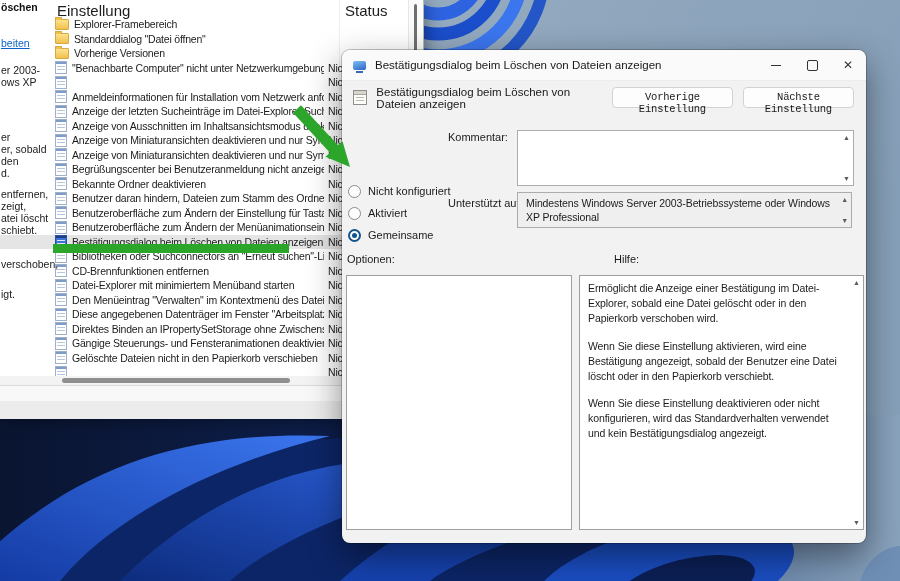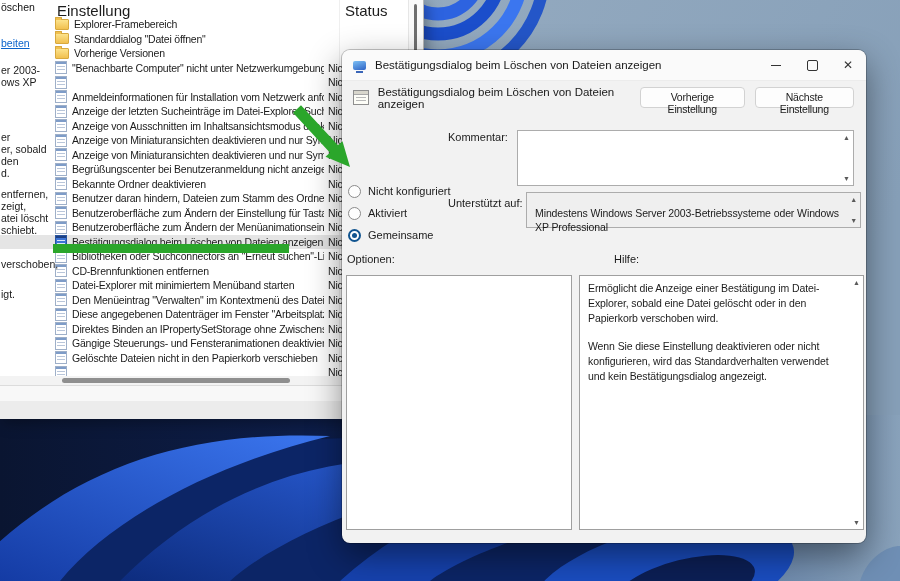--- a/index.html
+++ b/index.html
@@ -27,21 +27,21 @@
   .folder-ic::before{content:'';position:absolute;top:-3px;left:-1px;width:5px;height:2px;
     background:#f1c04f;border:1px solid #d8a93e;border-bottom:none;border-radius:1px 1px 0 0;}
   .doc-ic{width:10px;height:11px;background:#fff;border:1px solid #9fb0c9;}
   .doc-ic::after{content:'';position:absolute;left:0;right:0;top:0;height:2px;background:#7e9cc8;}
   .doc-ic::before{content:'';position:absolute;left:1px;right:1px;top:4px;height:6px;
     background:repeating-linear-gradient(#b9c6da 0 1px,transparent 1px 3px);}
   .doc-ic.sel-ic{background:#3c74d6;border-color:#28549f;}
   .doc-ic.sel-ic::after{background:#1d3f82;}
   .doc-ic.sel-ic::before{background:repeating-linear-gradient(#d9e5fa 0 1px,transparent 1px 3px);}
   .frag{position:absolute;left:1px;font-size:10.5px;color:#1b1b1b;white-space:nowrap;z-index:3;}
-  .frag.bold{font-weight:normal;color:#101010;}
+  .frag.bold{font-weight:bold;color:#101010;}
   .frag.link{color:#0a63cb;text-decoration:underline;cursor:pointer;}
   .hscroll{position:absolute;left:0;top:376px;width:409px;height:9px;background:#f3f3f3;}
   .hthumb{position:absolute;left:62px;top:2px;width:228px;height:5px;background:#8f8f8f;border-radius:3px;}
   .vscroll{position:absolute;right:0;top:0;width:14px;height:385px;background:#fafafa;border-left:1px solid #e6e6e6;}
   .vthumb{position:absolute;left:5px;top:4px;width:3px;height:150px;background:#6f6f6f;border-radius:2px;}
   .bottom-strip{position:absolute;left:0;top:385px;width:423px;height:33px;
     background:linear-gradient(#f8f8f8 0 45%,#ececec 45% 100%);border-top:1px solid #dcdcdc;}
 
   
   .dialog{position:absolute;left:342px;top:50px;width:524px;height:493px;background:#f2f2f2;
@@ -58,36 +58,36 @@
   .min-glyph{width:10px;height:1px;background:#333;}
   .max-glyph{width:9px;height:9px;border:1px solid #333;border-radius:2px;}
   .close-glyph{font-size:12px;line-height:1;}
   .headerband{height:33px;display:flex;align-items:center;padding:0 12px 0 11px;}
   .set-ic{width:15px;height:13px;background:#fdfdf7;border:1px solid #8f8f8f;position:relative;}
   .set-ic::after{content:'';position:absolute;left:0;right:0;top:0;height:3px;background:#d8d6cc;border-bottom:1px solid #a7a7a7;}
   .set-ic::before{content:'';position:absolute;left:2px;right:2px;top:6px;height:5px;
     background:repeating-linear-gradient(#b9b9b9 0 1px,transparent 1px 3px);}
   .set-name{margin-left:9px;font-size:11.5px;color:#191919;}
   .navbtns{margin-left:auto;display:flex;gap:10px;}
-  .navbtn{font-family:Liberation Sans, sans-serif;font-size:10.5px;letter-spacing:-0.2px;color:#1a1a1a;background:#fdfdfd;
+  .navbtn{font-family:Liberation Mono, monospace;font-size:10.5px;letter-spacing:-0.2px;color:#1a1a1a;background:#fdfdfd;
     border:1px solid #d2d2d2;border-radius:4px;padding:3px 9px;height:21px;cursor:pointer;}
   .config{position:relative;height:137px;}
   .radio-row{position:absolute;left:6px;display:flex;align-items:center;height:14px;cursor:pointer;}
   .radio-circ{width:11px;height:11px;border:1px solid #8a8a8a;border-radius:50%;background:#fdfdfd;
     position:relative;flex:0 0 auto;}
   .radio-row.on .radio-circ{border:2px solid #11548f;width:9px;height:9px;}
   .radio-row.on .radio-circ::after{content:'';position:absolute;left:2px;top:2px;width:5px;height:5px;
     border-radius:50%;background:#11548f;}
   .radio-lbl{margin-left:7px;font-size:11px;color:#1b1b1b;}
   .flabel{position:absolute;font-size:11px;color:#1b1b1b;}
   .comment-box{position:absolute;left:175px;top:16px;width:335px;height:54px;background:#fff;
     border:1px solid #acacac;}
   .support-box{position:absolute;left:175px;top:78px;width:335px;height:36px;background:#efefef;
     border:1px solid #acacac;font-size:10.5px;letter-spacing:-0.1px;color:#1b1b1b;
-    padding:13px 18px 0 8px;line-height:1.35;box-sizing:border-box;margin-left:9px;}
+    padding:3px 18px 0 8px;line-height:1.35;box-sizing:border-box;}
   .sarr{position:absolute;right:3px;font-size:7px;color:#5a5a5a;line-height:1;cursor:pointer;}
   .sarr.up{top:3px;} .sarr.dn{bottom:3px;}
   .lower{position:relative;height:293px;}
   .options-box{position:absolute;left:4px;top:24px;width:224px;height:253px;background:#fff;border:1px solid #9f9f9f;}
   .help-box{position:absolute;left:237px;top:24px;width:283px;height:253px;background:#fff;border:1px solid #9f9f9f;}
   .help-text{padding:5px 20px 5px 8px;font-size:10.5px;letter-spacing:-0.1px;line-height:1.42;color:#1c1c1c;}
   .help-text p{margin:0 0 13px 0;}
 
   
   .annot{position:absolute;left:0;top:0;z-index:50;pointer-events:none;}
@@ -368,20 +368,21 @@
         <span class="sarr dn">▼</span>
       </div>
     </div>
     <div class="lower">
       <span class="flabel" style="left:5px;top:2px;">Optionen:</span>
       <span class="flabel" style="left:237px;top:2px;padding-left:35px;">Hilfe:</span>
       <div class="options-box"></div>
       <div class="help-box">
         <div class="help-text" id="help-host">
             <p>Ermöglicht die Anzeige einer Bestätigung im Datei-Explorer, sobald eine Datei gelöscht oder in den Papierkorb verschoben wird.</p>
+            <p>Wenn Sie diese Einstellung aktivieren, wird eine Bestätigung angezeigt, sobald der Benutzer eine Datei löscht oder in den Papierkorb verschiebt.</p>
             <p>Wenn Sie diese Einstellung deaktivieren oder nicht konfigurieren, wird das Standardverhalten verwendet und kein Bestätigungsdialog angezeigt.</p>
           </div>
         <span class="sarr up">▲</span>
         <span class="sarr dn">▼</span>
       </div>
     </div>
 
   </div>
 
   <svg class="annot" width="900" height="581" viewBox="0 0 900 581">

